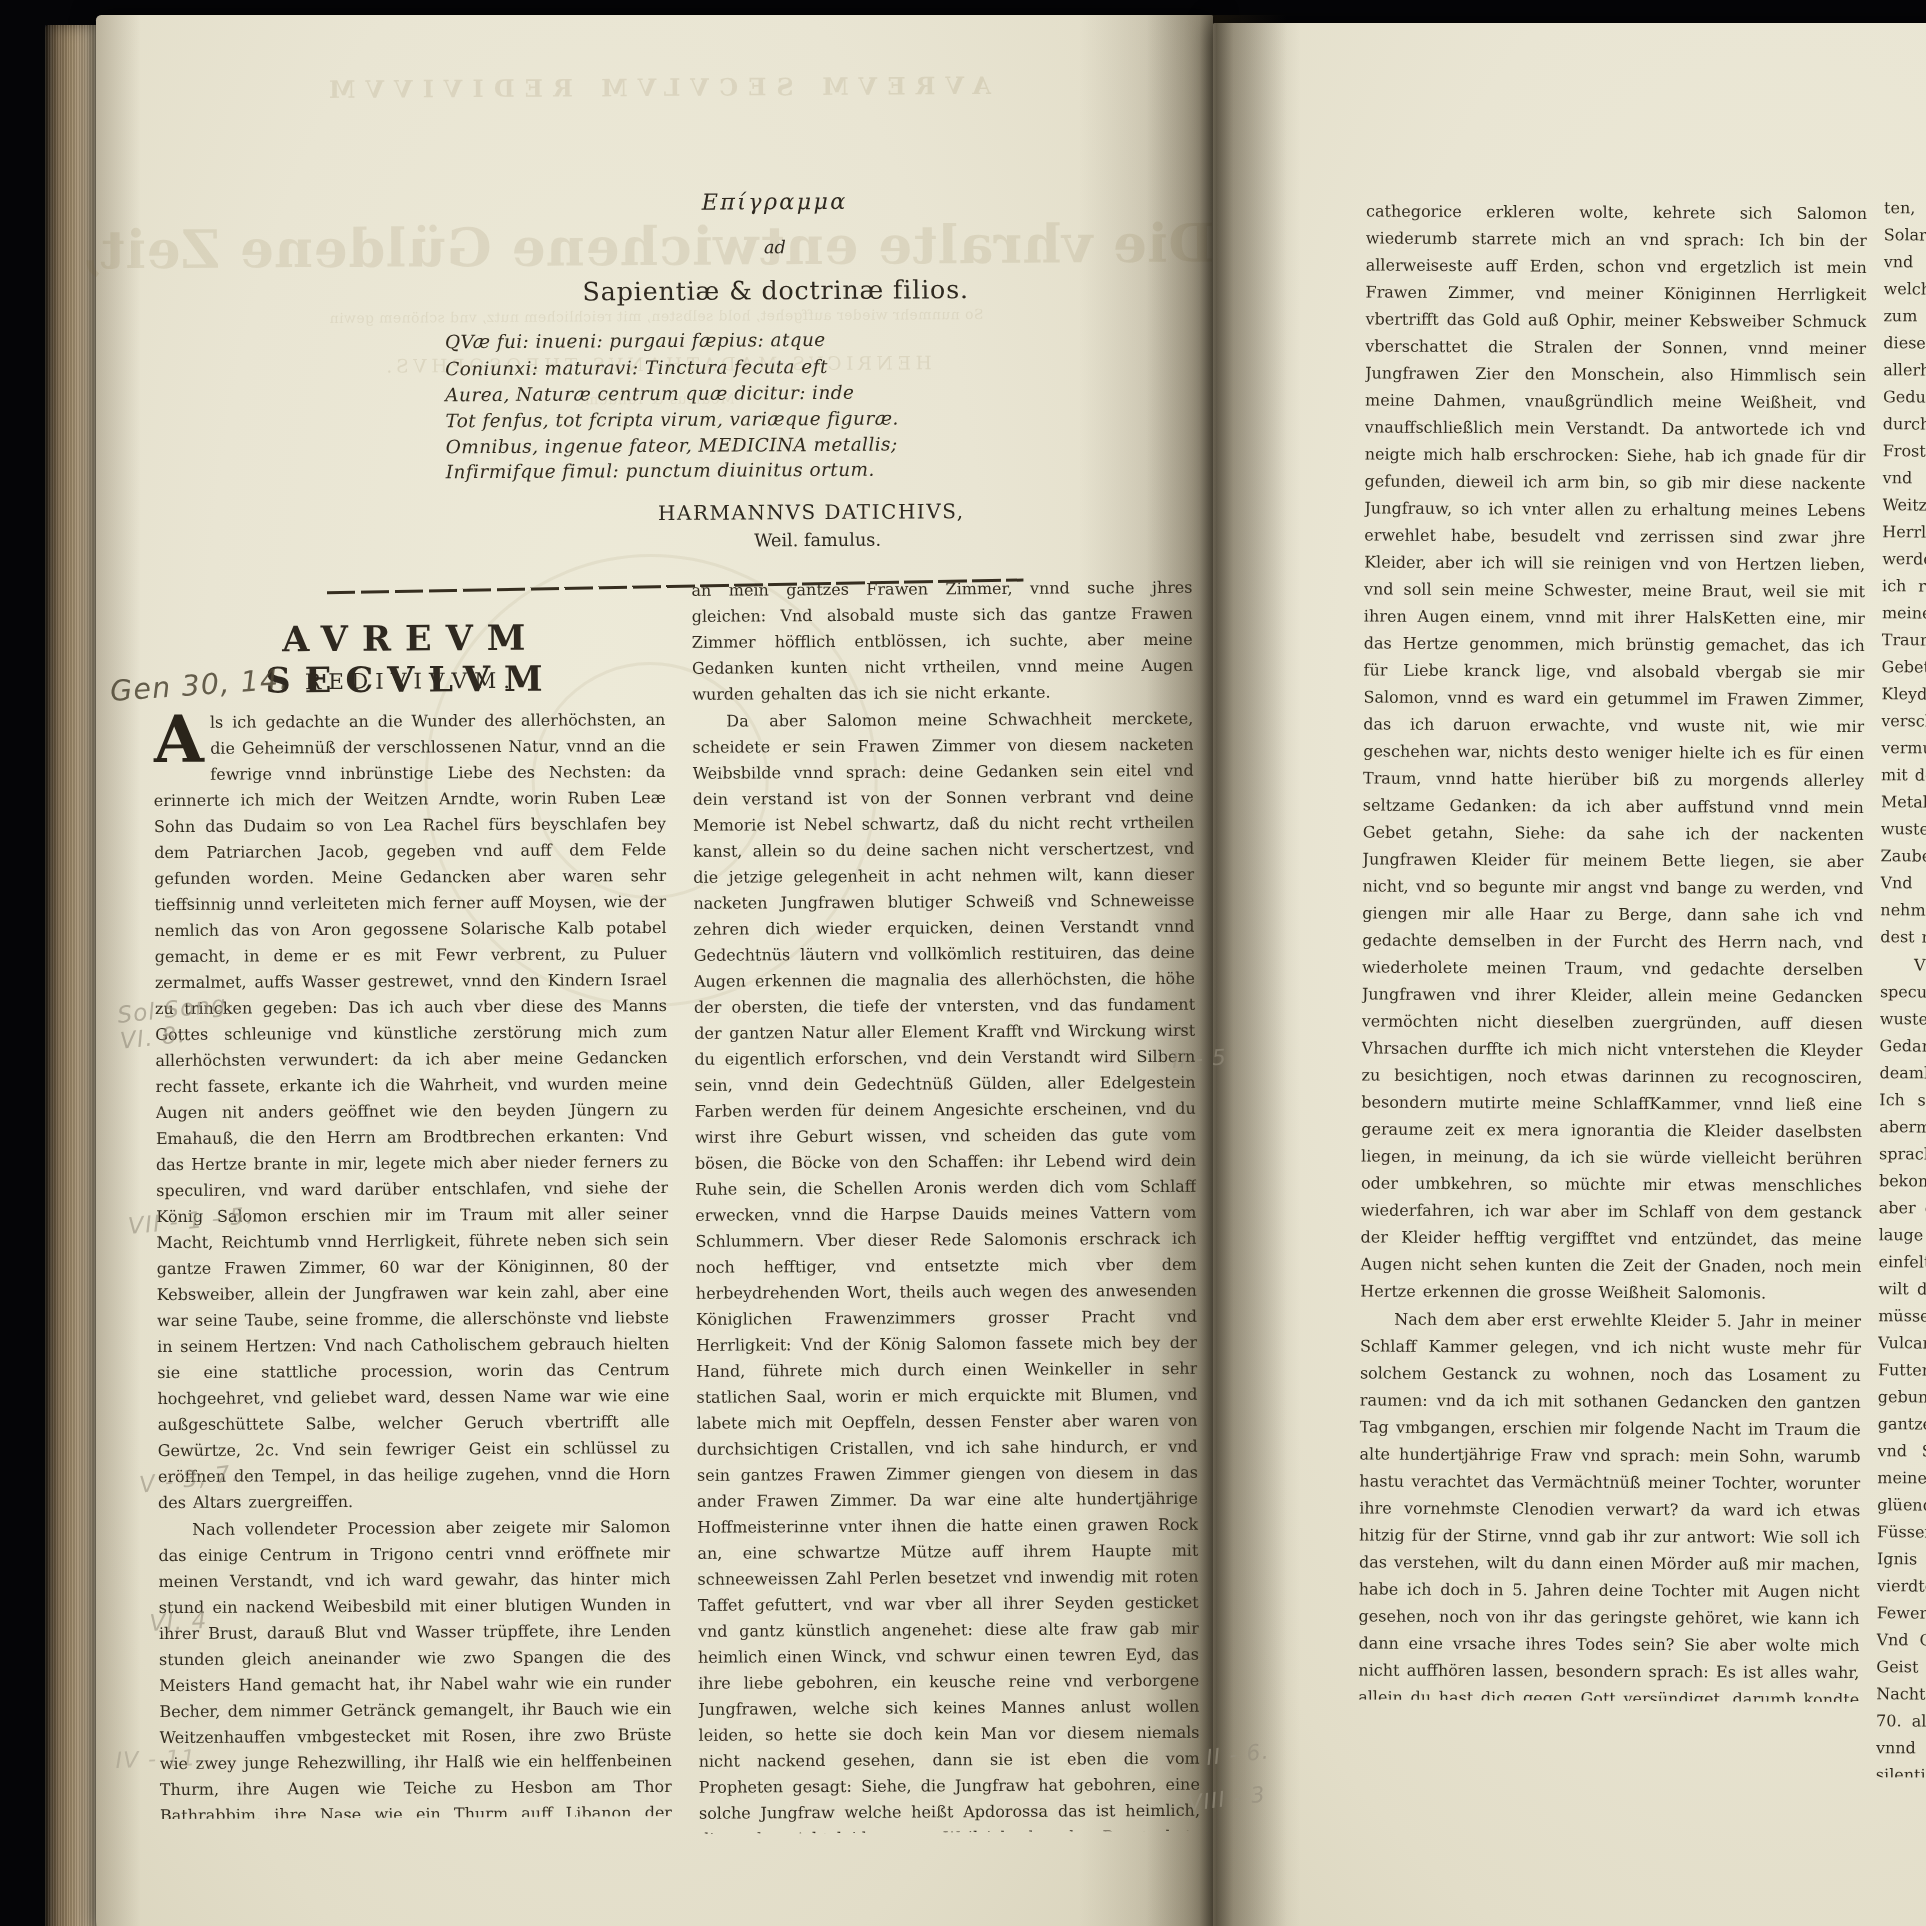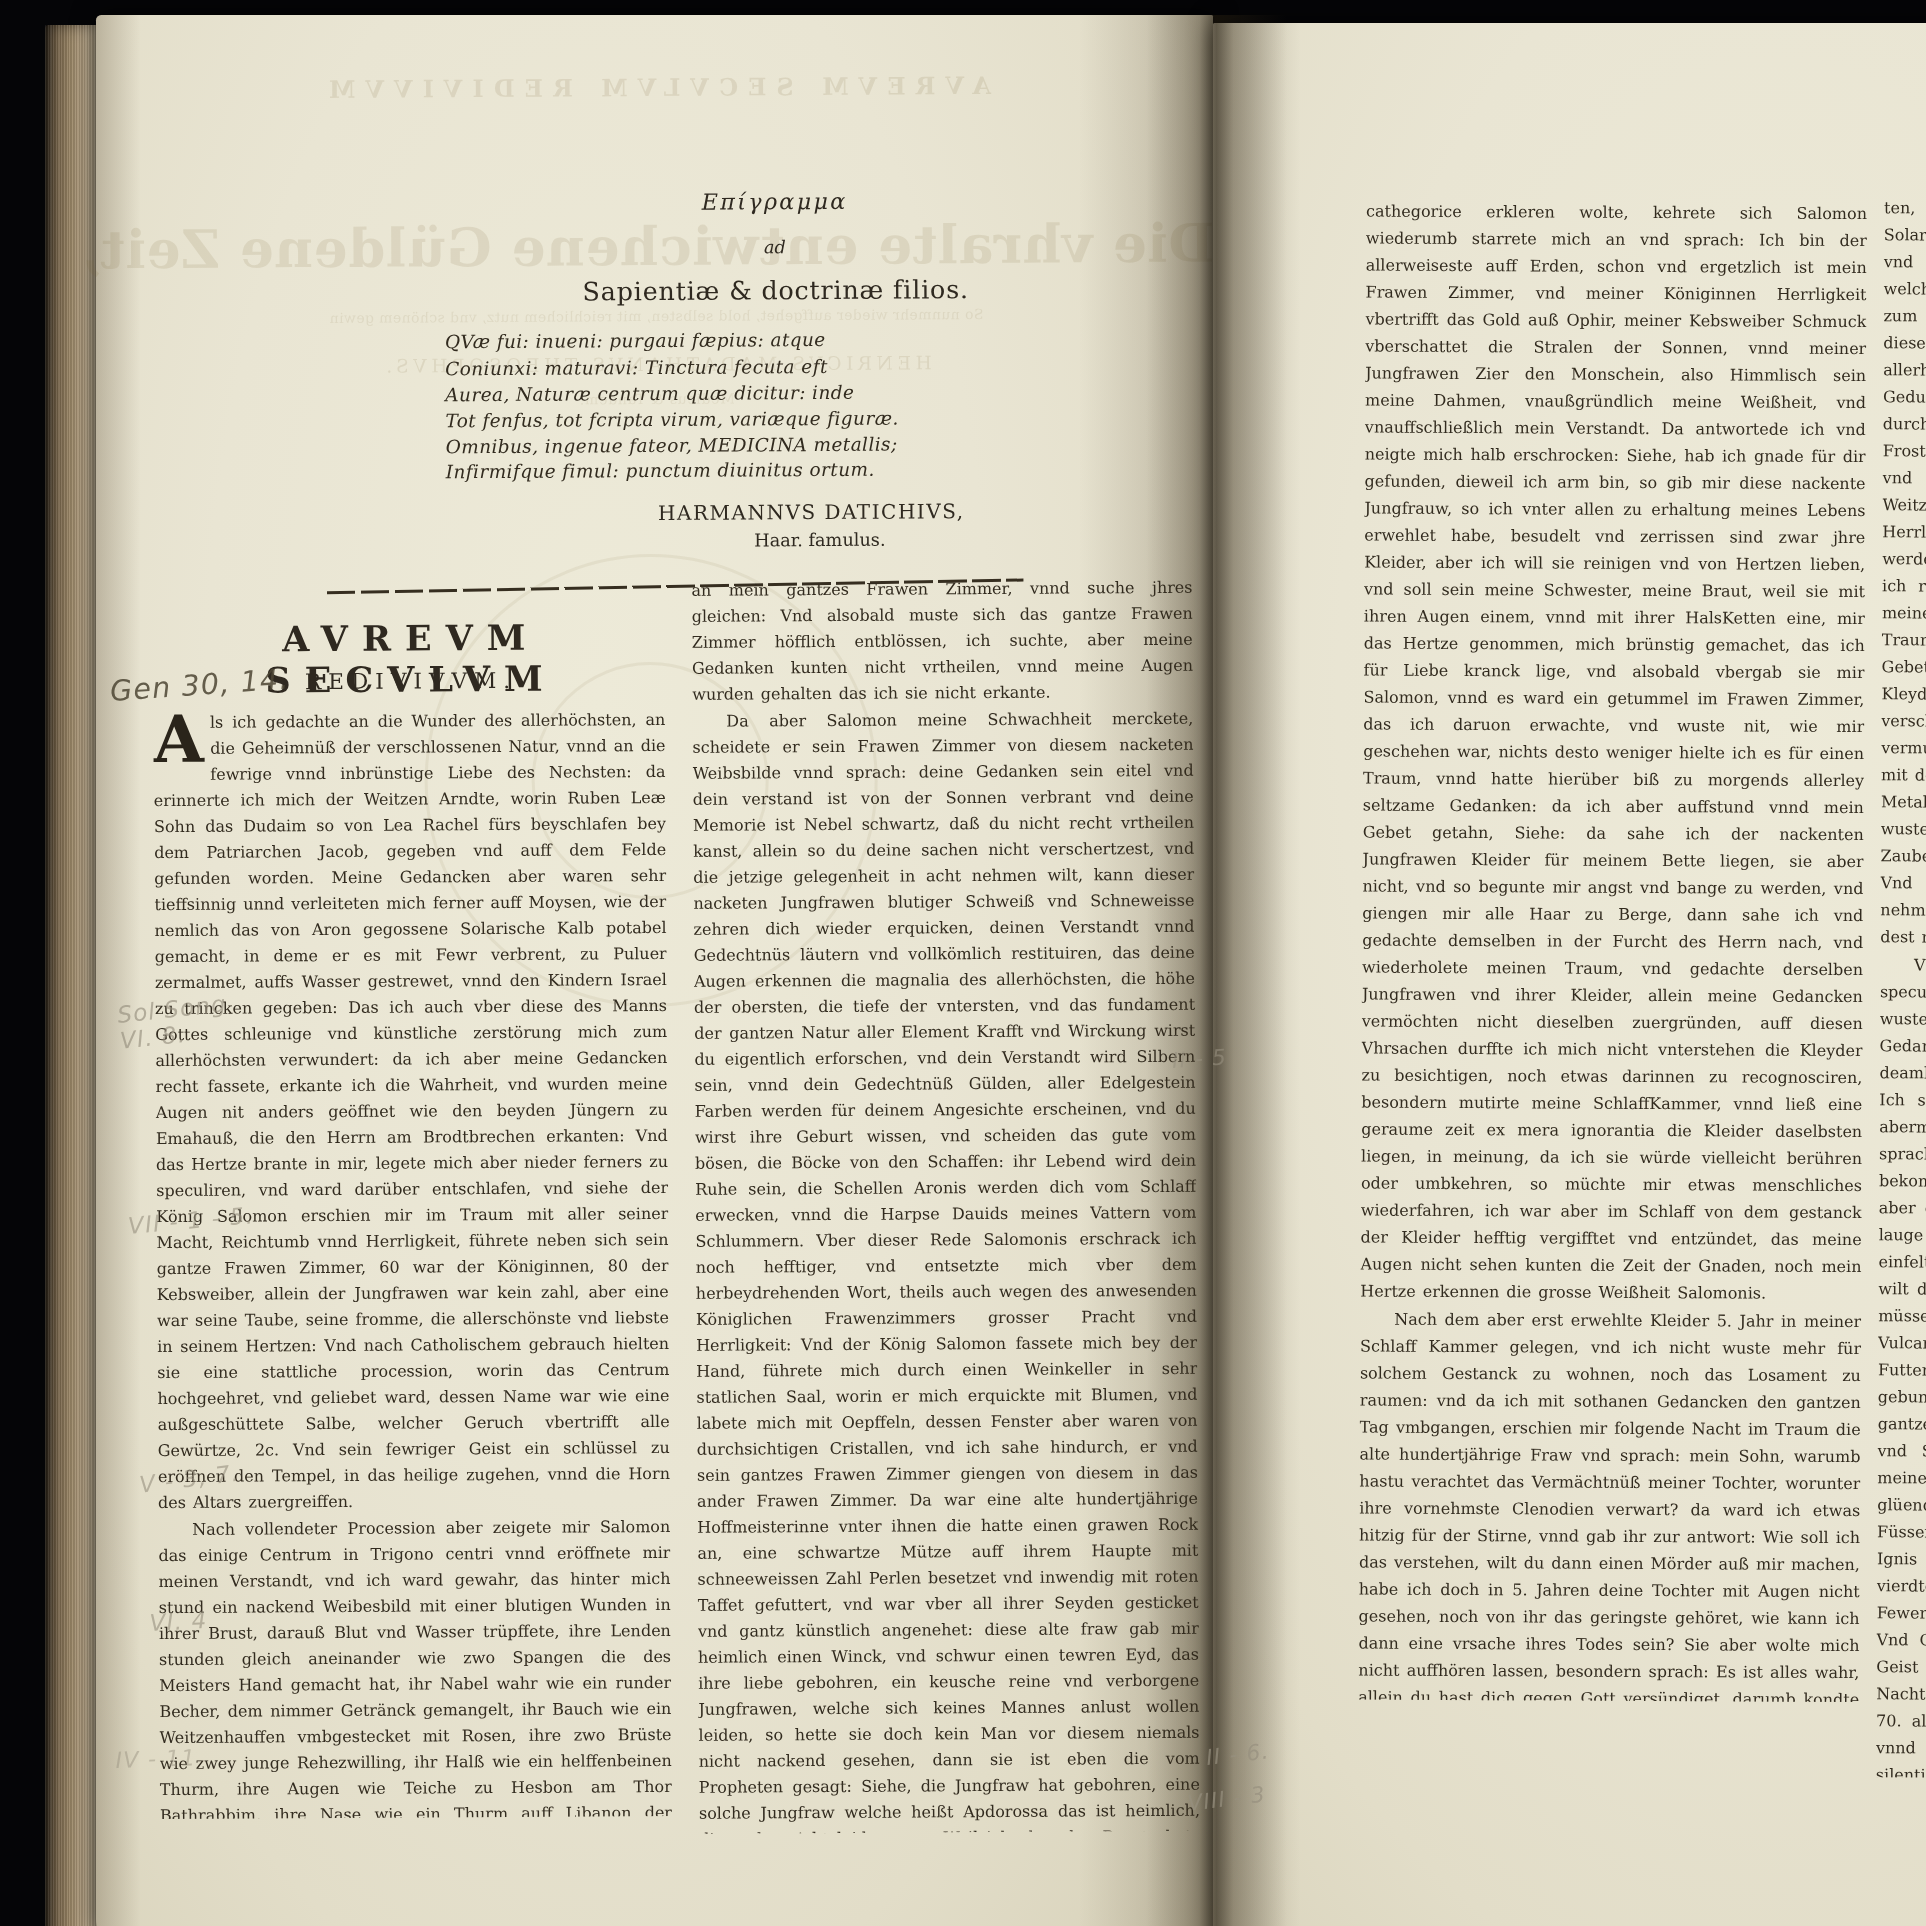--- a/index.html
+++ b/index.html
@@ -82,21 +82,21 @@
       <div class="print center epi-ded" style="left:370px;top:261px;width:616px;font-size:25.4px;">Sapientiæ &amp; doctrinæ filios.</div>
 
       <div class="verse" style="left:347px;top:315px;font-size:18.5px;">QVæ fui: inueni: purgaui fæpius: atque</div>
       <div class="verse" style="left:347px;top:342px;font-size:18.5px;">Coniunxi: maturavi: Tinctura fecuta eft</div>
       <div class="verse" style="left:347px;top:368px;font-size:18.5px;">Aurea, Naturæ centrum quæ dicitur: inde</div>
       <div class="verse" style="left:347px;top:394px;font-size:18.5px;">Tot fenfus, tot fcripta virum, variæque figuræ.</div>
       <div class="verse" style="left:347px;top:420px;font-size:18.5px;">Omnibus, ingenue fateor, MEDICINA metallis;</div>
       <div class="verse" style="left:347px;top:445px;font-size:18.5px;">Infirmifque fimul: punctum diuinitus ortum.</div>
 
       <div class="print sig" style="left:559px;top:486px;font-size:20px;">HARMANNVS DATICHIVS,</div>
-      <div class="print" style="left:655px;top:516px;font-size:17.7px;">Haar. famulus.</div>
+      <div class="print" style="left:655px;top:516px;font-size:17.7px;">Weil. famulus.</div>
 
       <div class="rule" style="left:227px;top:570px;width:697px;"></div>
 
       <div class="print center head1" style="left:53px;top:601px;width:516px;font-size:35px;">AVREVM SECVLVM</div>
       <div class="print center head2" style="left:53px;top:652px;width:516px;font-size:21.6px;">REDIVIVVM.</div>
 
       <div class="col leftcols dropcap" style="left:53px;top:692px;width:512px;height:1109px;">
           <p>Als ich gedachte an die Wunder des allerhöchsten, an die Geheimnüß der verschlossenen Natur, vnnd an die fewrige vnnd inbrünstige Liebe des Nechsten: da erinnerte ich mich der Weitzen Arndte, worin Ruben Leæ Sohn das Dudaim so von Lea Rachel fürs beyschlafen bey dem Patriarchen Jacob, gegeben vnd auff dem Felde gefunden worden. Meine Gedancken aber waren sehr tieffsinnig unnd verleiteten mich ferner auff Moysen, wie der nemlich das von Aron gegossene Solarische Kalb potabel gemacht, in deme er es mit Fewr verbrent, zu Puluer zermalmet, auffs Wasser gestrewet, vnnd den Kindern Israel zu trincken gegeben: Das ich auch vber diese des Manns Gottes schleunige vnd künstliche zerstörung mich zum allerhöchsten verwundert: da ich aber meine Gedancken recht fassete, erkante ich die Wahrheit, vnd wurden meine Augen nit anders geöffnet wie den beyden Jüngern zu Emahauß, die den Herrn am Brodtbrechen erkanten: Vnd das Hertze brante in mir, legete mich aber nieder ferners zu speculiren, vnd ward darüber entschlafen, vnd siehe der König Salomon erschien mir im Traum mit aller seiner Macht, Reichtumb vnnd Herrligkeit, führete neben sich sein gantze Frawen Zimmer, 60 war der Königinnen, 80 der Kebsweiber, allein der Jungfrawen war kein zahl, aber eine war seine Taube, seine fromme, die allerschönste vnd liebste in seinem Hertzen: Vnd nach Catholischem gebrauch hielten sie eine stattliche procession, worin das Centrum hochgeehret, vnd geliebet ward, dessen Name war wie eine außgeschüttete Salbe, welcher Geruch vbertrifft alle Gewürtze, 2c. Vnd sein fewriger Geist ein schlüssel zu eröffnen den Tempel, in das heilige zugehen, vnnd die Horn des Altars zuergreiffen.</p>
           <p>Nach vollendeter Procession aber zeigete mir Salomon das einige Centrum in Trigono centri vnnd eröffnete mir meinen Verstandt, vnd ich ward gewahr, das hinter mich stund ein nackend Weibesbild mit einer blutigen Wunden in ihrer Brust, darauß Blut vnd Wasser trüpffete, ihre Lenden stunden gleich aneinander wie zwo Spangen die des Meisters Hand gemacht hat, ihr Nabel wahr wie ein runder Becher, dem nimmer Getränck gemangelt, ihr Bauch wie ein Weitzenhauffen vmbgestecket mit Rosen, ihre zwo Brüste wie zwey junge Rehezwilling, ihr Halß wie ein helffenbeinen Thurm, ihre Augen wie Teiche zu Hesbon am Thor Bathrabbim, ihre Nase wie ein Thurm auff Libanon der gegen Damascon siehet, das Haar war auff ihrem Häupte wie die Purpur des Königs in falten gebunden, ihre Kleyder aber lagen zu ihren Füssen, wahren ganz heßlich, stinckent, vnd sie fieng an zu reden: Ich habe meinen Rock außgezogen, wie soll ich ihn wieder anziehen? Ich habe meine Füsse gewaschen, wie soll ich sie wieder besudeln? Die Hüter so in der Stadt vmbher gehen, haben mich gefunden, wundt geschlagen vnd meinen Schleier genommen. Salomon aber heiß mich wieder auffstehen vnd sprach: du siehest die entblöste Natur vnd das allerheimlichste vnter dem Himmel vnnd auff Erden. Sie ist schön wie Thirza, lieblich wie Jerusalem, schrecklich wie Heerspitzen, vnd ist dannoch die reine keusche Jungfrawe, daruon Adam gemachet worden, sie wohnet in dem Garten, vnd schlefft in der zwifachten Hölen Abrahams auff dem Acker Ephron, vnd ihr Pallast ist in der tieffe des roten Mehrs, vnd in vnsichtigsten Klüfften, ihr Lufft ward zu gegen dem Fewer aufferzogen, darumb ist sie eine Königinne des Landes, Milch vnnd Honig hat sie in ihren Brüsten, ihre Lippen sein wie trieffender Honnigseim vnter ihrer Zungen, ihrer Kleyder geruch ist wie der geruch von Libanon, den vnwissenden aber ein Grewel.</p>
         </div>

